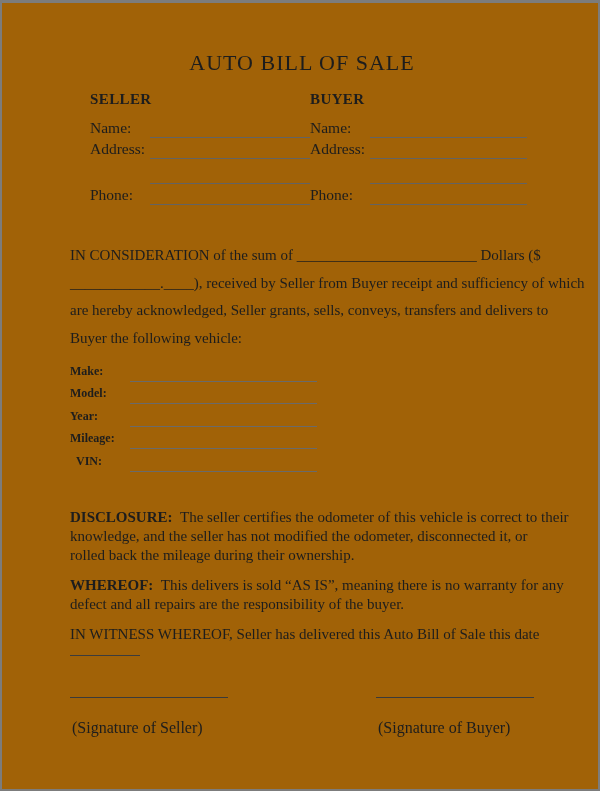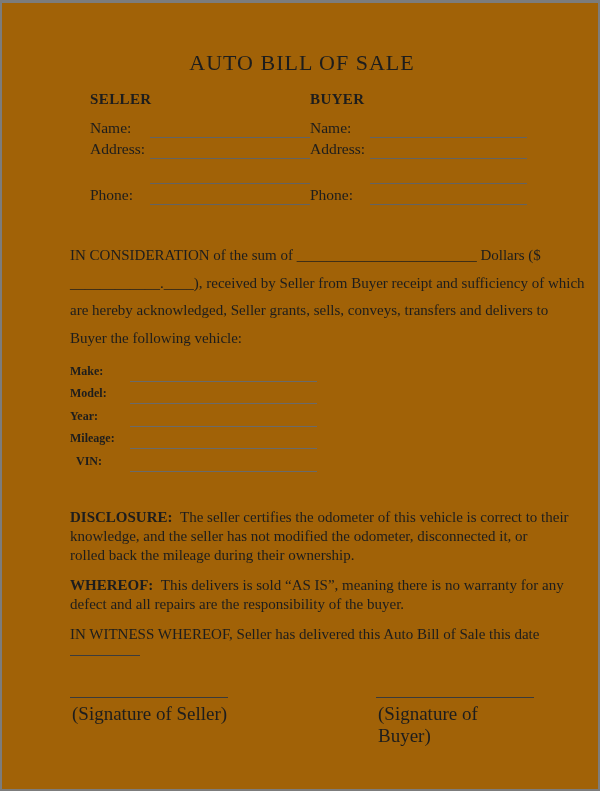--- a/index.html
+++ b/index.html
@@ -85,21 +85,21 @@
   }
 
   
   .signatures {
     margin-top: 41px;
     display: flex;
     justify-content: space-between;
   }
   .sig-block { width: 158px; }
   .sig-line { border-bottom: 1.5px solid #3a3a3a; height: 0; }
-  .sig-caption { font-size: 19px; margin-top: 5px; padding-left: 2px; }
+  .sig-caption { font-size: 16px; margin-top: 21px; padding-left: 2px; }
 </style>
 </head>
 <body>
 
 <div class="page">
 
   <h1 class="doc-title">AUTO BILL OF SALE</h1>
 
   <div class="parties">
     <div class="party">

